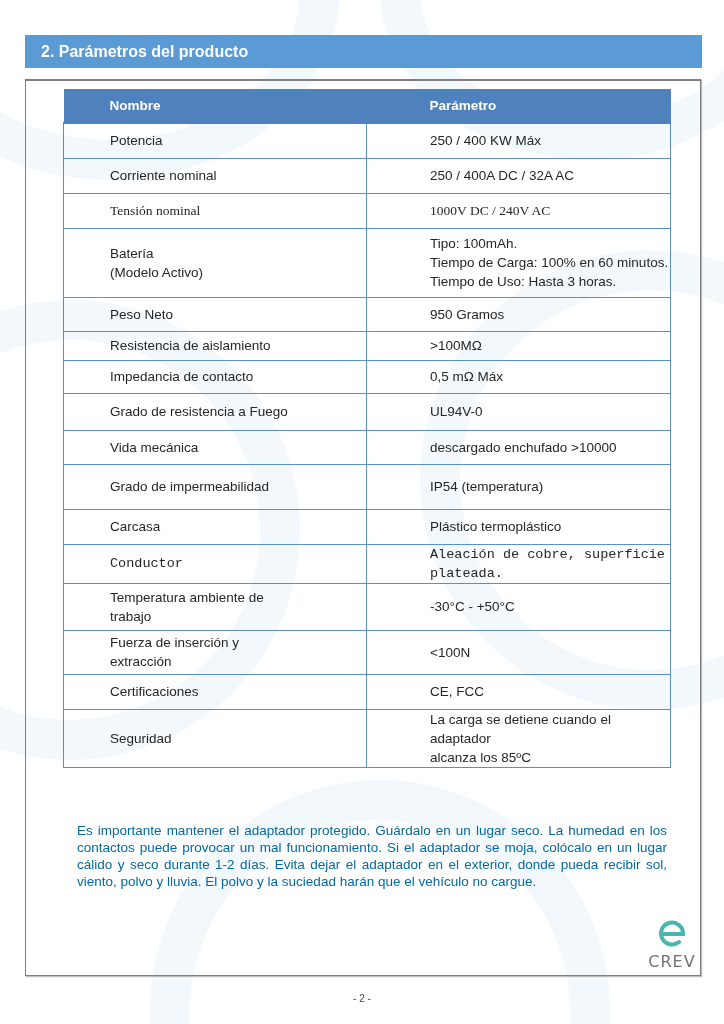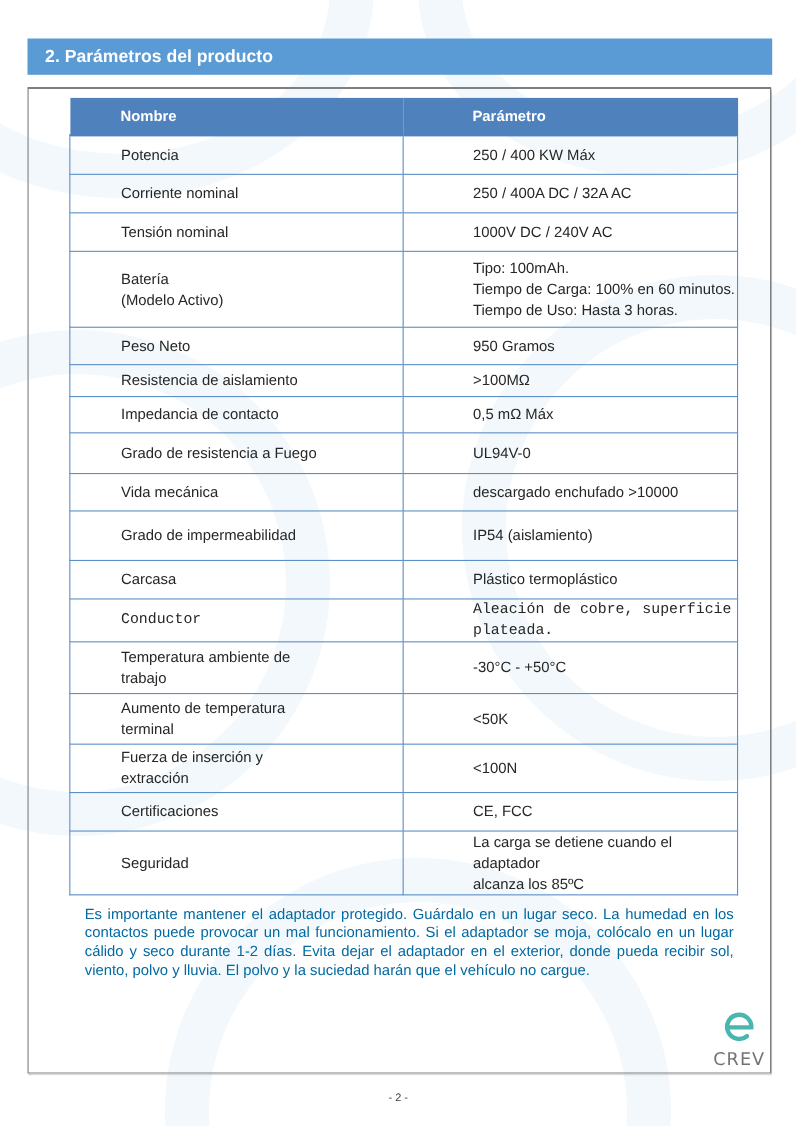--- a/index.html
+++ b/index.html
@@ -76,21 +76,21 @@
         </td>
       </tr>
       <tr style="height: 35px;">
         <td>
           <div>Corriente nominal</div>
         </td>
         <td class="val">
           <div>250 / 400A DC / 32A AC</div>
         </td>
       </tr>
-      <tr style="height: 35px;">
+      <tr style="height: 35px; font-family: Liberation Serif, serif;">
         <td>
           <div>Tensión nominal</div>
         </td>
         <td class="val">
           <div>1000V DC / 240V AC</div>
         </td>
       </tr>
       <tr style="height: 69px;">
         <td>
           <div>Batería</div>
@@ -140,21 +140,21 @@
         </td>
         <td class="val">
           <div>descargado enchufado &gt;10000</div>
         </td>
       </tr>
       <tr style="height: 45px;">
         <td>
           <div>Grado de impermeabilidad</div>
         </td>
         <td class="val">
-          <div>IP54 (aislamiento)</div>
+          <div>IP54 (temperatura)</div>
         </td>
       </tr>
       <tr style="height: 35px;">
         <td>
           <div>Carcasa</div>
         </td>
         <td class="val">
           <div>Plástico termoplástico</div>
         </td>
       </tr>
@@ -166,29 +166,20 @@
           <div>Aleación de cobre, superficie plateada.</div>
         </td>
       </tr>
       <tr style="height: 47px;">
         <td>
           <div>Temperatura  ambiente de</div>
           <div>trabajo</div>
         </td>
         <td class="val">
           <div>-30°C - +50°C</div>
-        </td>
-      </tr>
-      <tr style="height: 46px;">
-        <td>
-          <div>Aumento de temperatura</div>
-          <div>terminal</div>
-        </td>
-        <td class="val">
-          <div>&lt;50K</div>
         </td>
       </tr>
       <tr style="height: 44px;">
         <td>
           <div>Fuerza de inserción y</div>
           <div>extracción</div>
         </td>
         <td class="val">
           <div>&lt;100N</div>
         </td>

